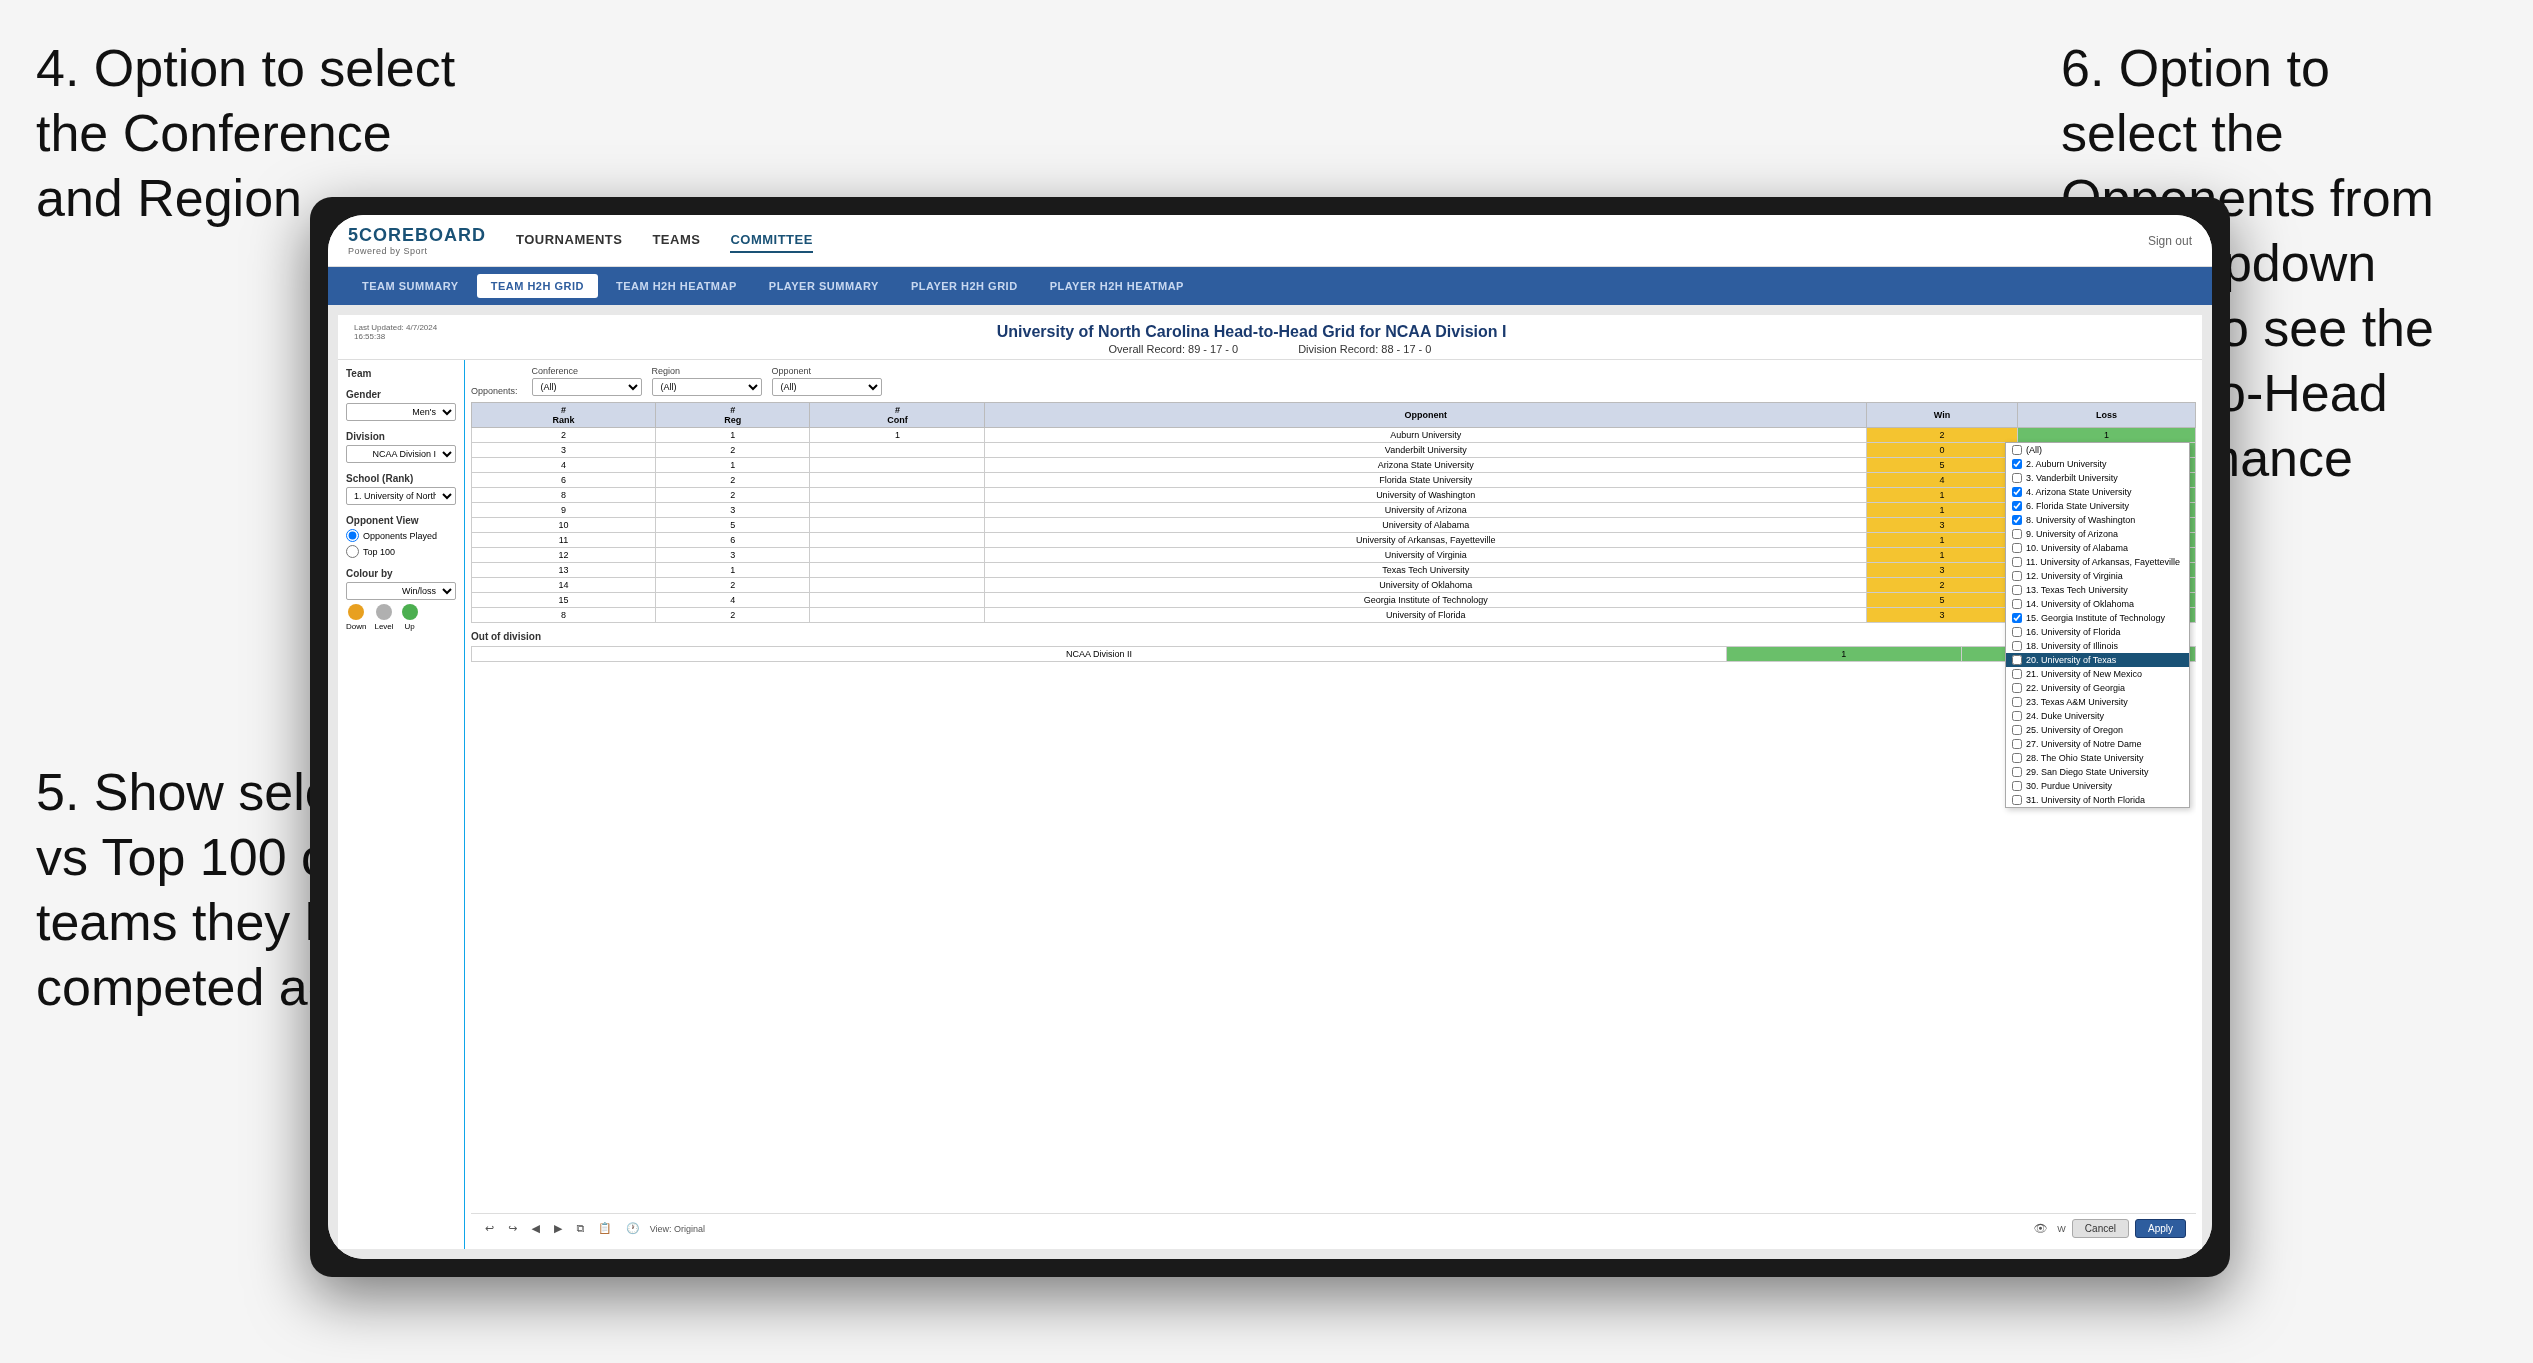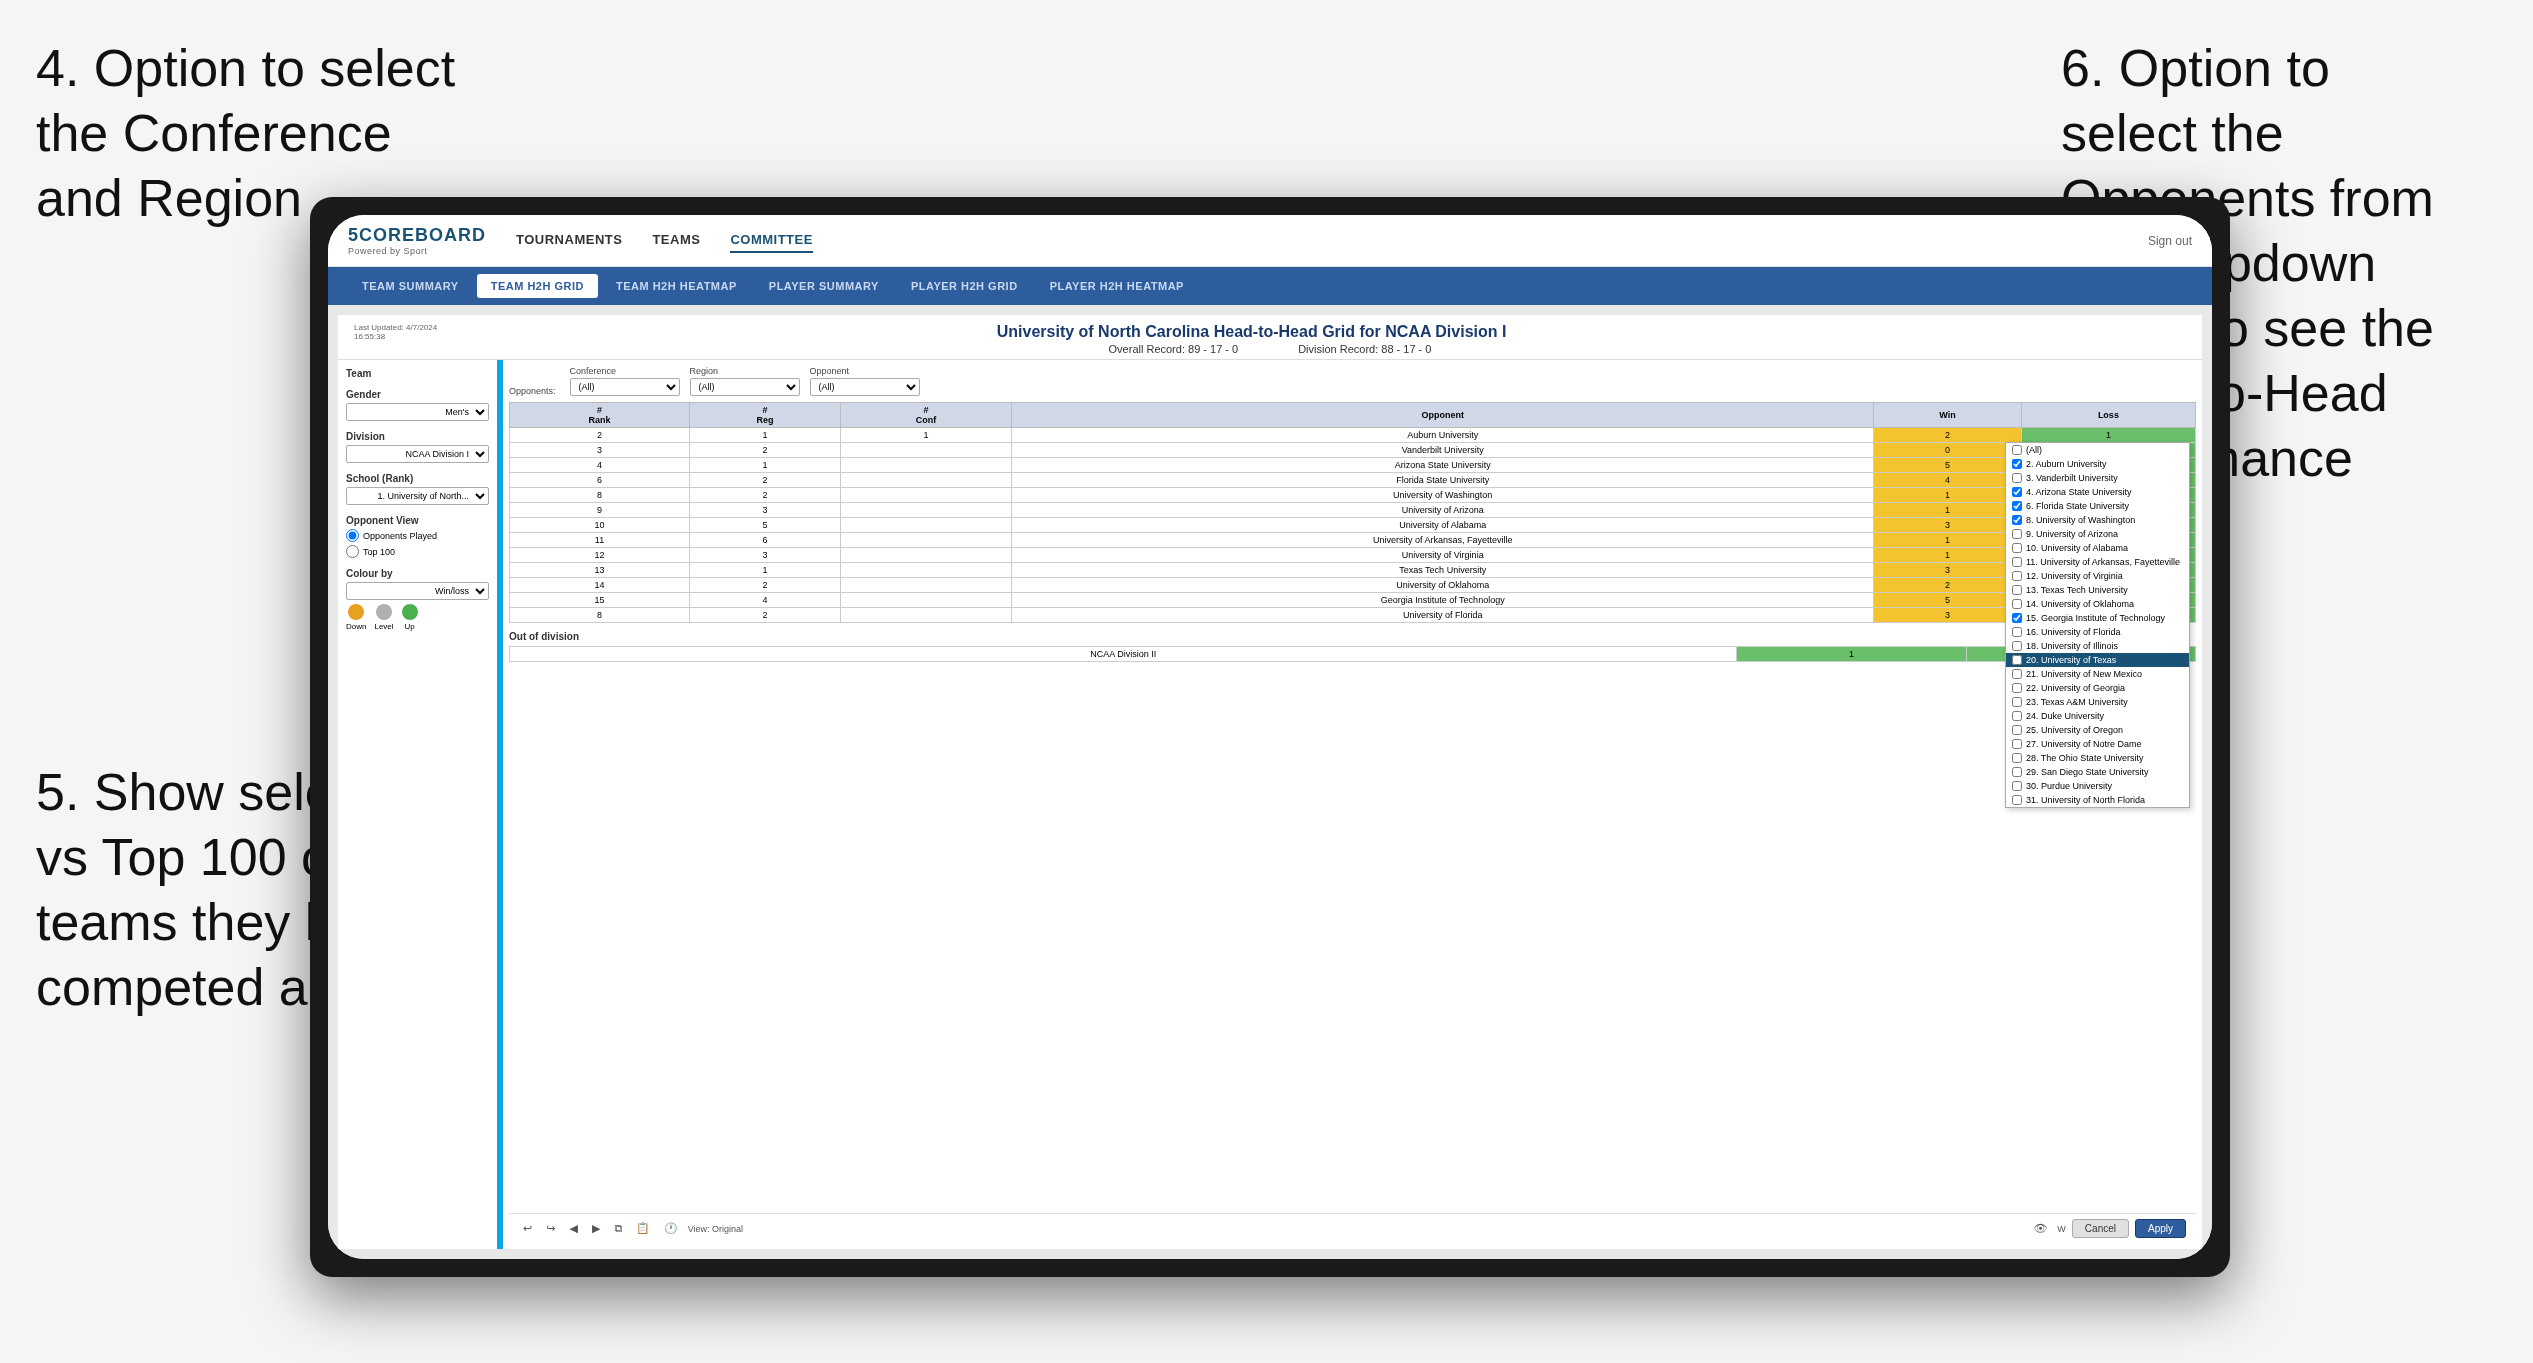--- a/index.html
+++ b/index.html
@@ -188,23 +188,23 @@
     }
 
     
     .content-area {
       display: flex;
       flex: 1;
       overflow: hidden;
     }
 
     .sidebar {
-      width: 165px;
+      width: 127px;
       padding: 8px;
-      border-right: 6px solid #0ea5e9;
+      border-right: 1px solid #0ea5e9;
       flex-shrink: 0;
       font-size: 10px;
     }
 
     .sidebar-section {
       margin-bottom: 10px;
     }
 
     .sidebar-label {
       font-weight: 700;

